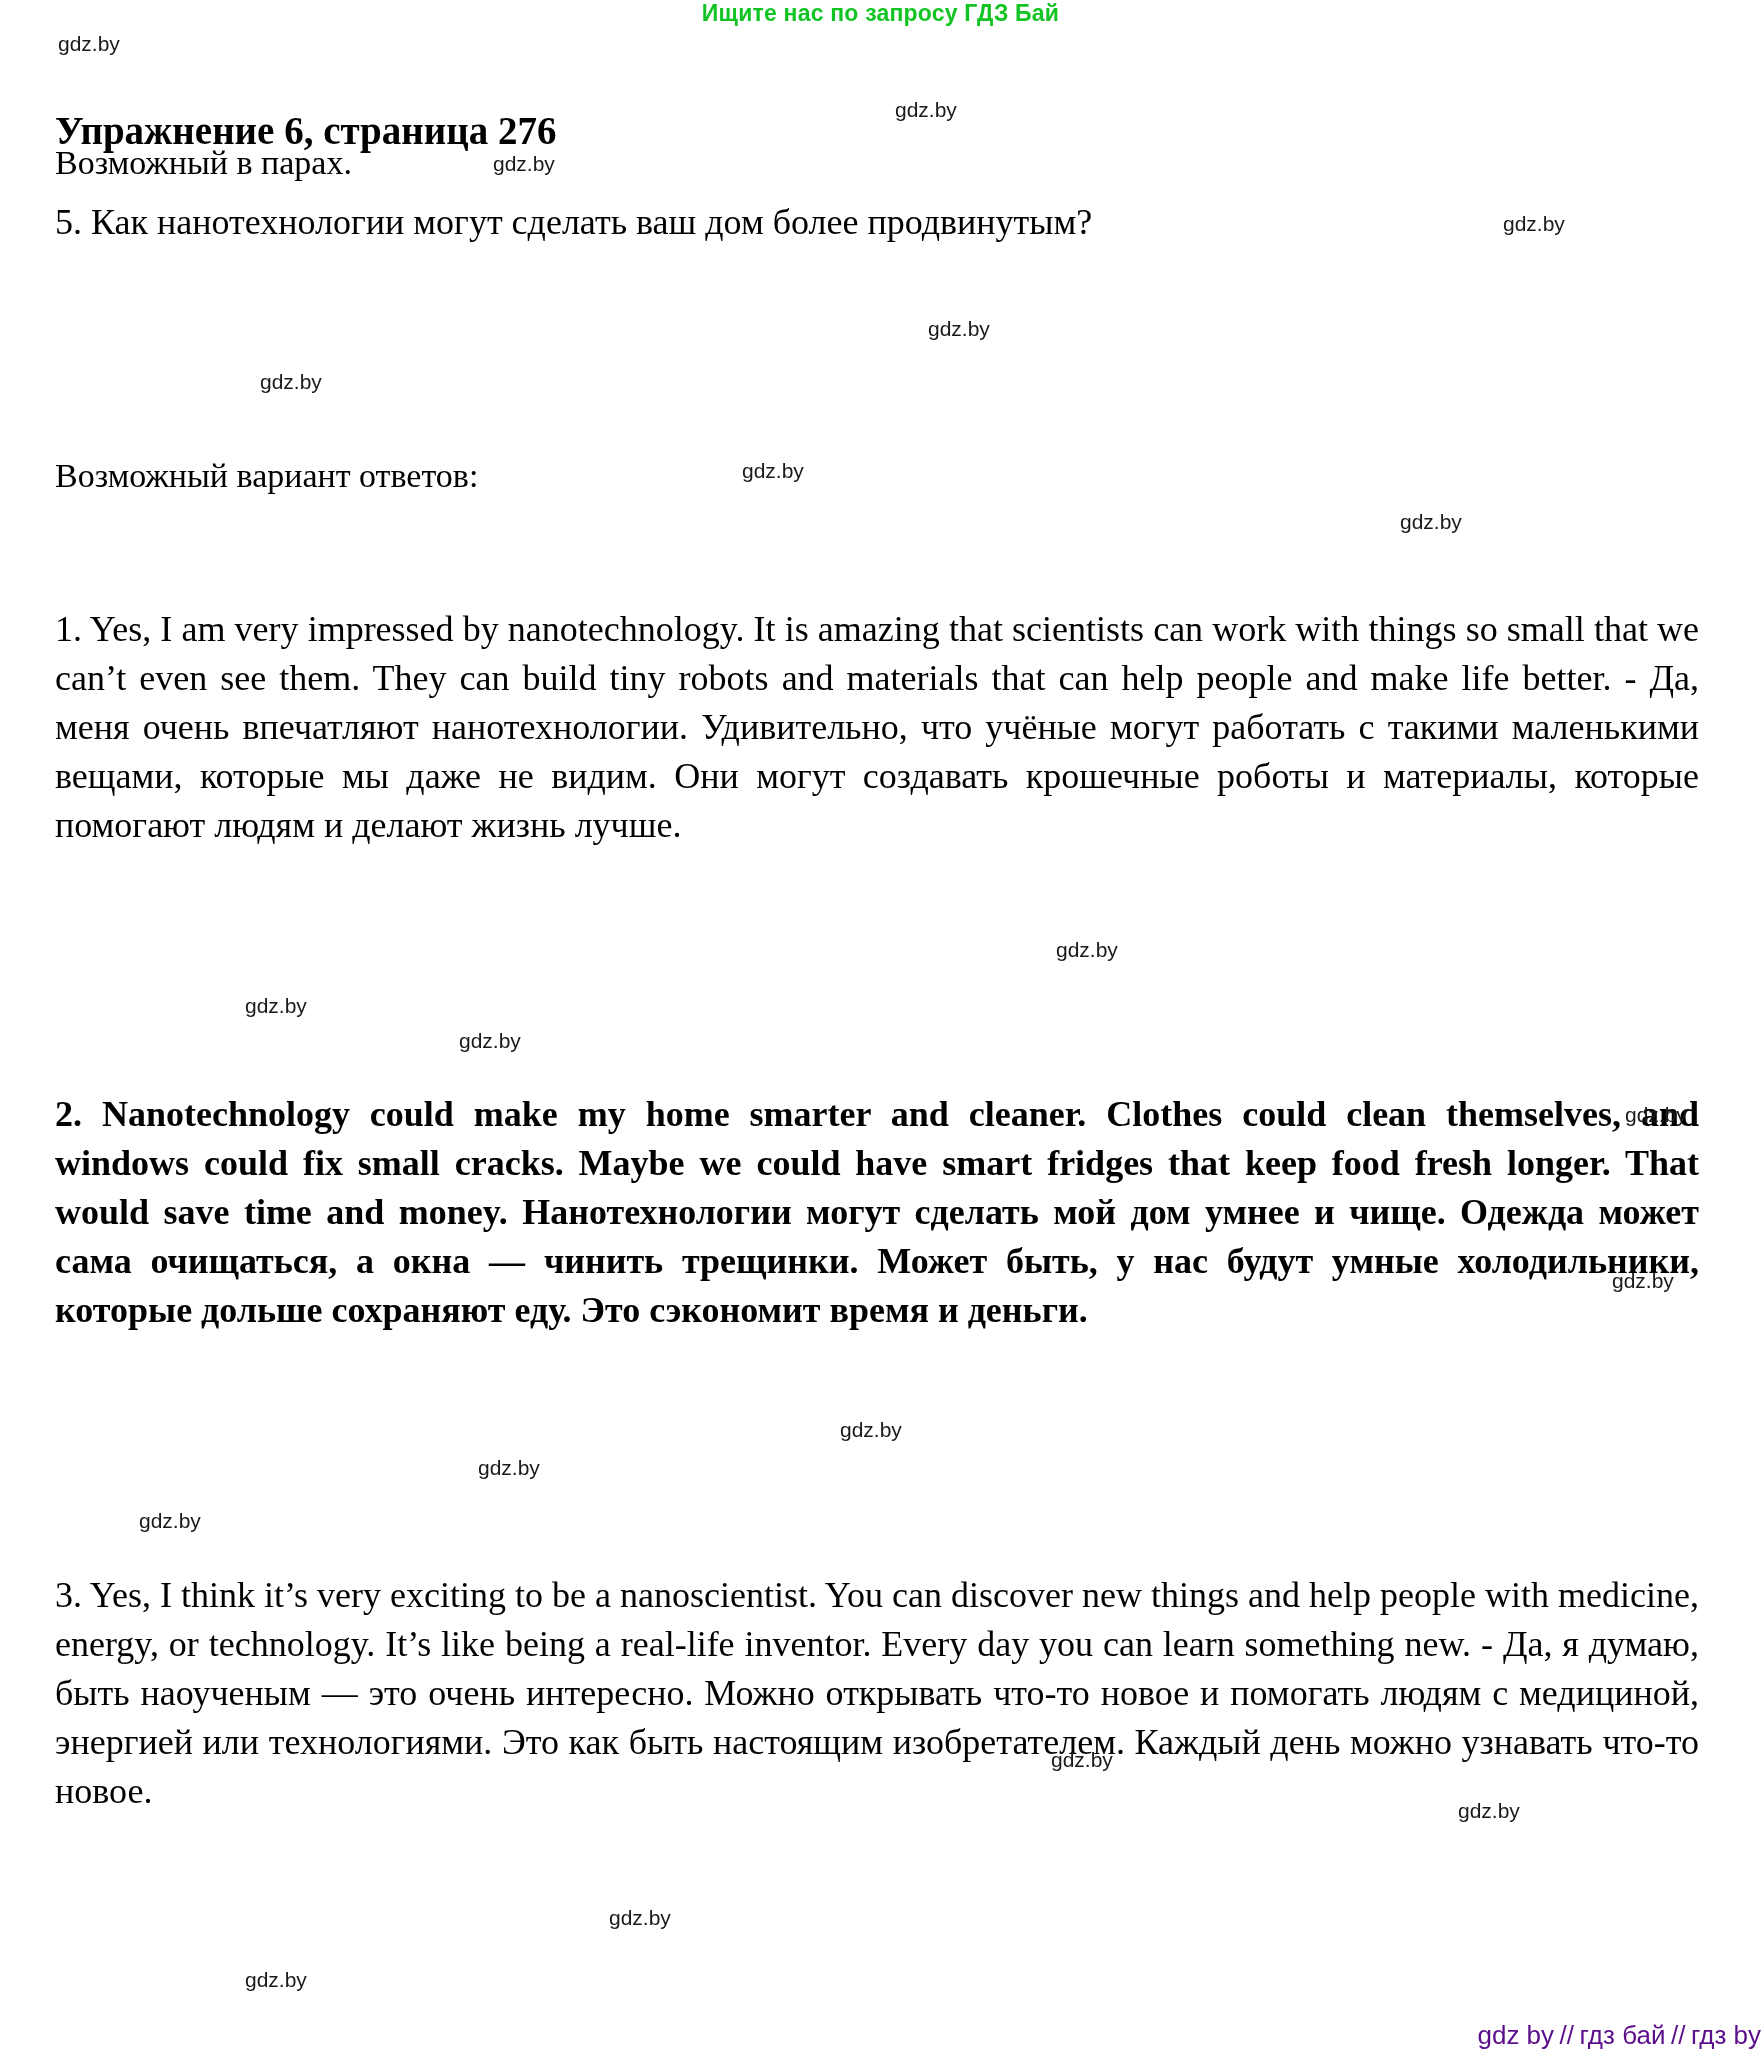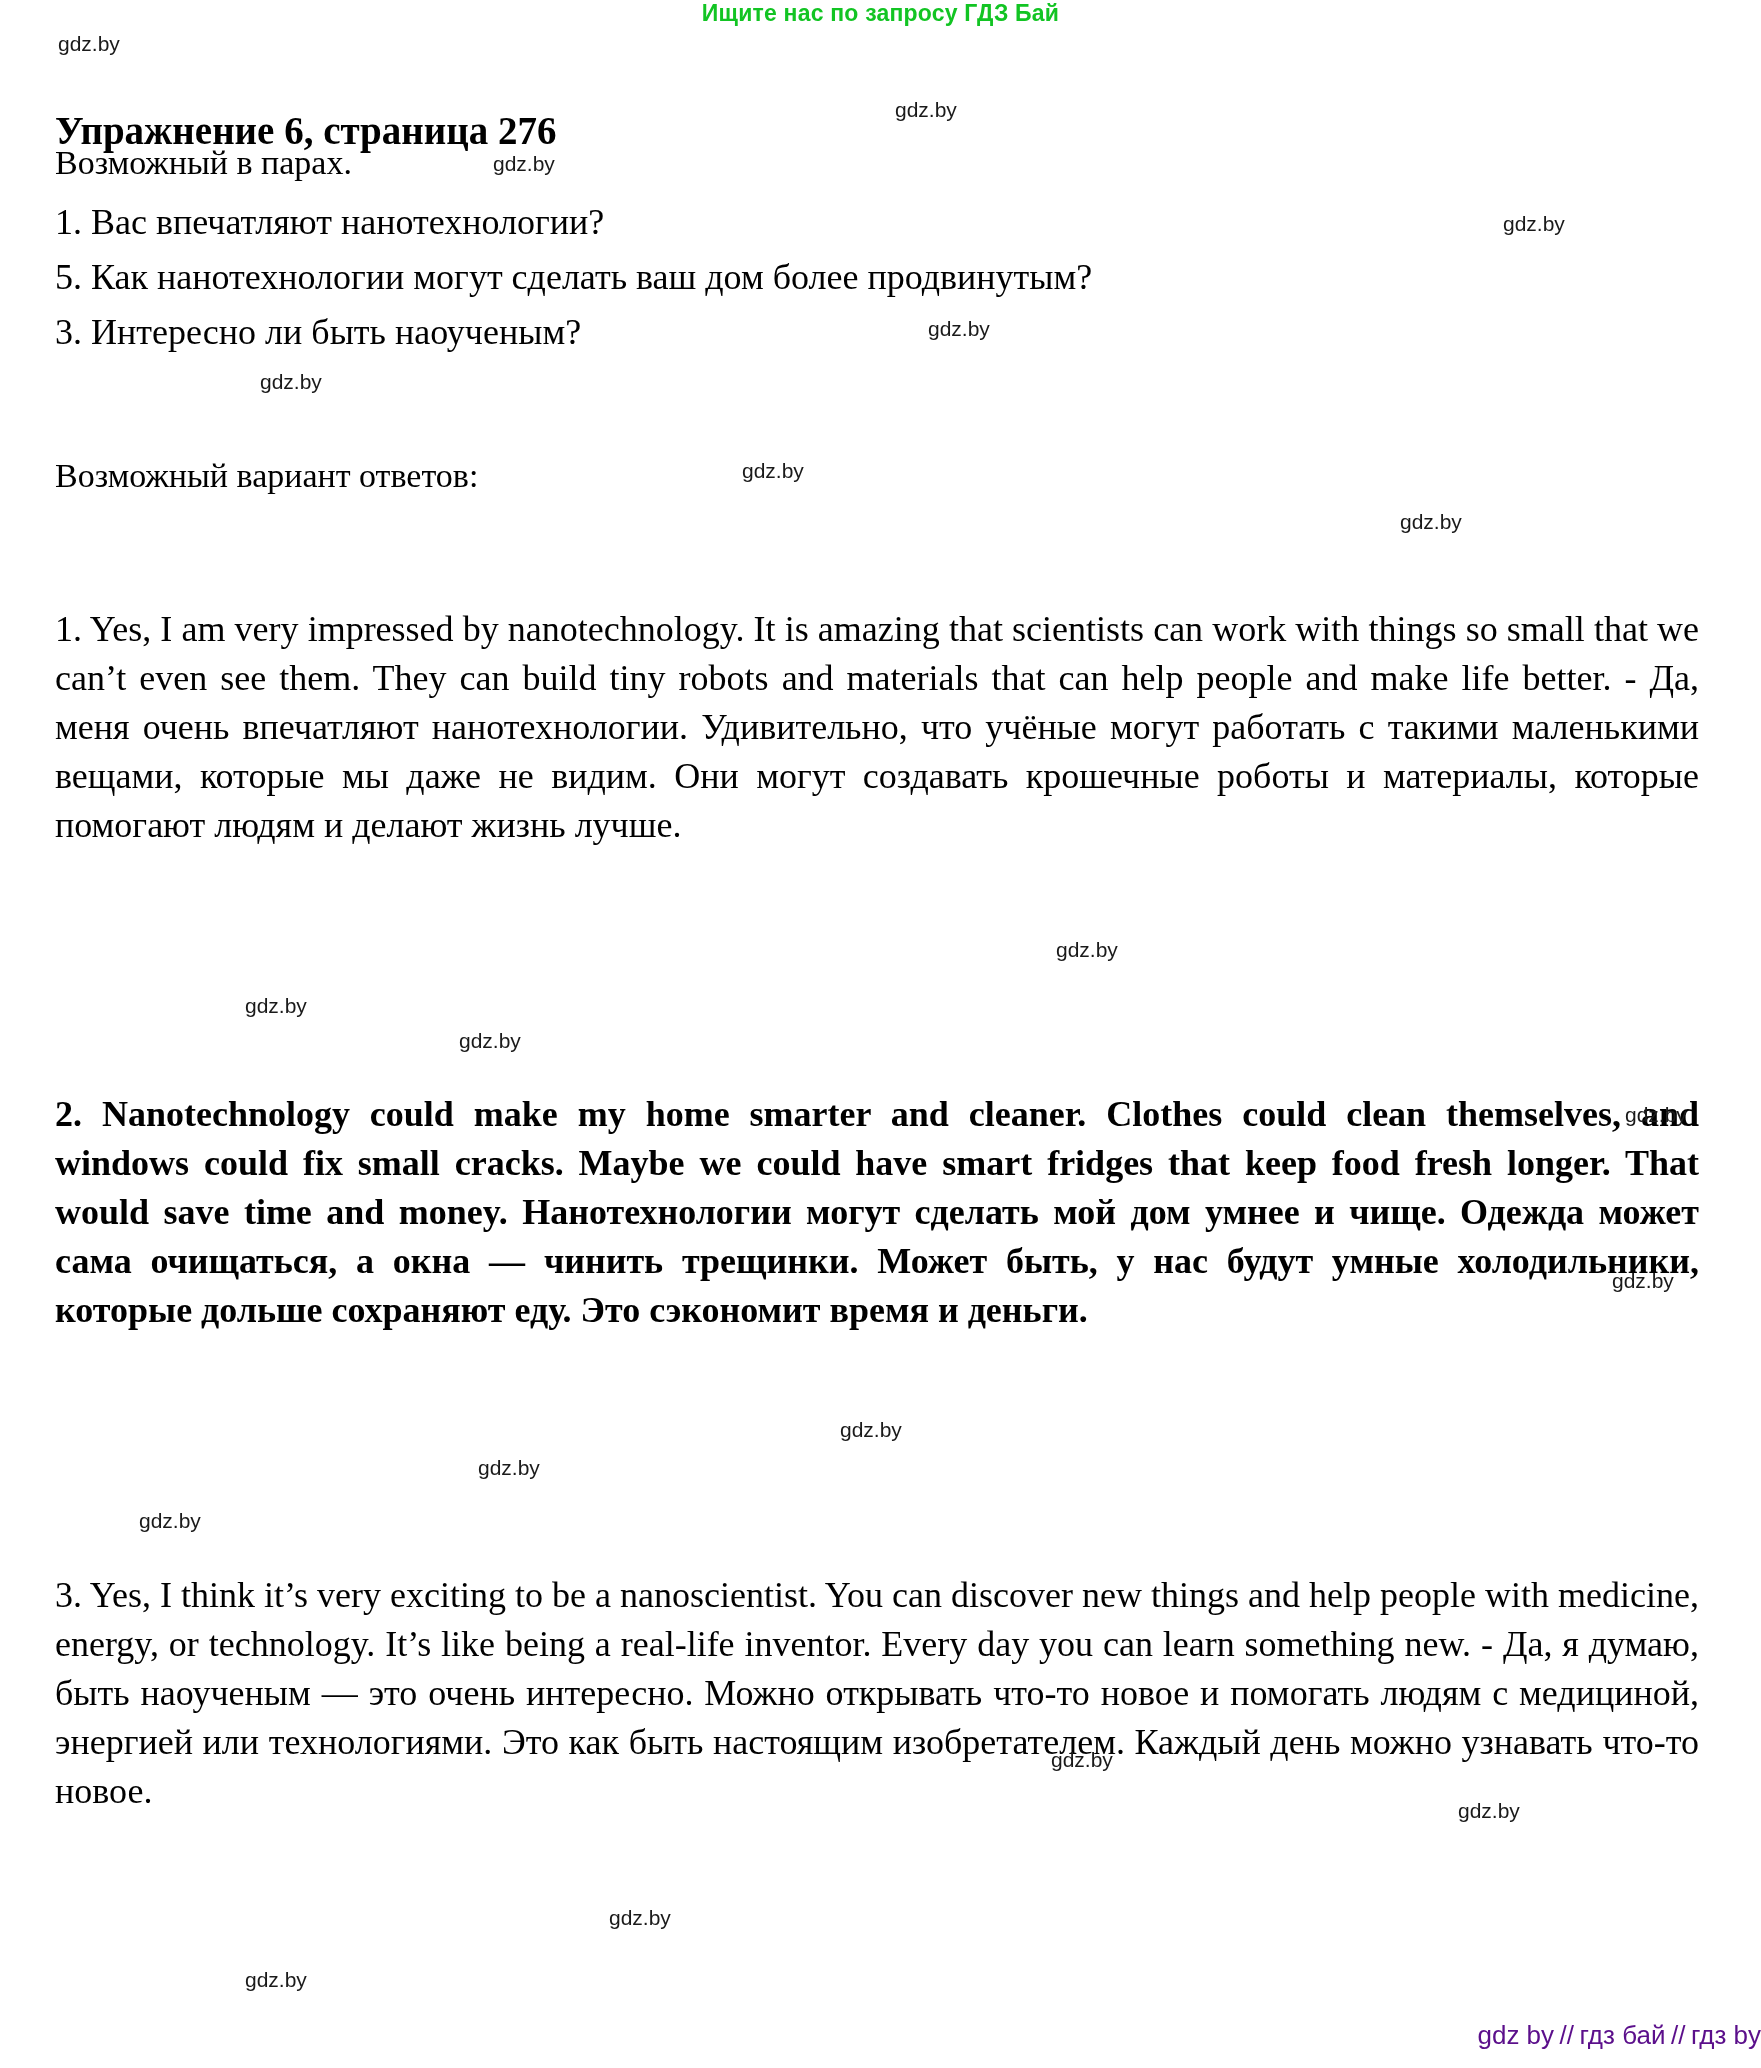--- a/index.html
+++ b/index.html
@@ -123,23 +123,21 @@
 
 <div class="promo-banner">Ищите нас по запросу ГДЗ Бай</div>
 
 <div class="page">
 
   <h1 class="doc-title">Упражнение 6, страница 276</h1>
 
   <div class="task-intro">Возможный в парах.</div>
 
   <div class="question-list">
-    <div class="question-item">1. Вас впечатляют нанотехнологии?</div>
     <div class="question-item">5. Как нанотехнологии могут сделать ваш дом более продвинутым?</div>
-    <div class="question-item">3. Интересно ли быть наоученым?</div>
   </div>
 
   <div class="answers-label">Возможный вариант ответов:</div>
 
   <p class="answer-block answer-1">1. Yes, I am very impressed by nanotechnology. It is amazing that scientists can work with things so small that we can’t even see them. They can build tiny robots and materials that can help people and make life better. - Да, меня очень впечатляют нанотехнологии. Удивительно, что учёные могут работать с такими маленькими вещами, которые мы даже не видим. Они могут создавать крошечные роботы и материалы, которые помогают людям и делают жизнь лучше.</p>
 
   <p class="answer-block answer-2">2. Nanotechnology could make my home smarter and cleaner. Clothes could clean themselves, and windows could fix small cracks. Maybe we could have smart fridges that keep food fresh longer. That would save time and money. Нанотехнологии могут сделать мой дом умнее и чище. Одежда может сама очищаться, а окна — чинить трещинки. Может быть, у нас будут умные холодильники, которые дольше сохраняют еду. Это сэкономит время и деньги.</p>
 
   <p class="answer-block answer-3">3. Yes, I think it’s very exciting to be a nanoscientist. You can discover new things and help people with medicine, energy, or technology. It’s like being a real-life inventor. Every day you can learn something new. - Да, я думаю, быть наоученым — это очень интересно. Можно открывать что-то новое и помогать людям с медициной, энергией или технологиями. Это как быть настоящим изобретателем. Каждый день можно узнавать что-то новое.</p>
 

